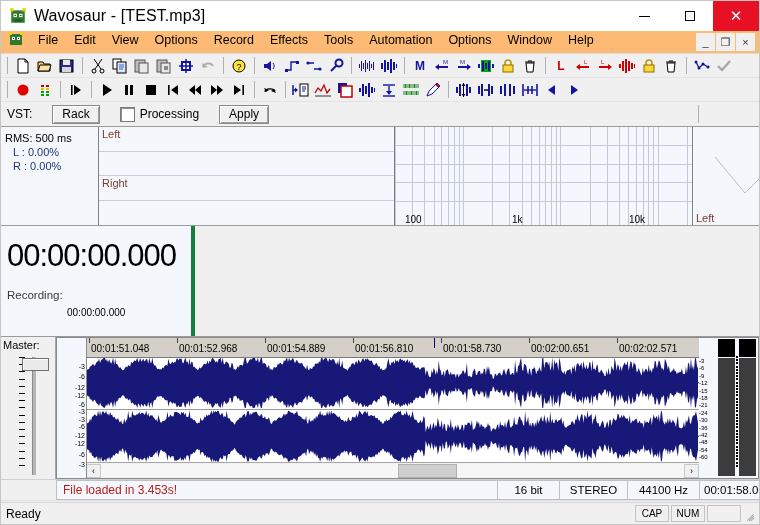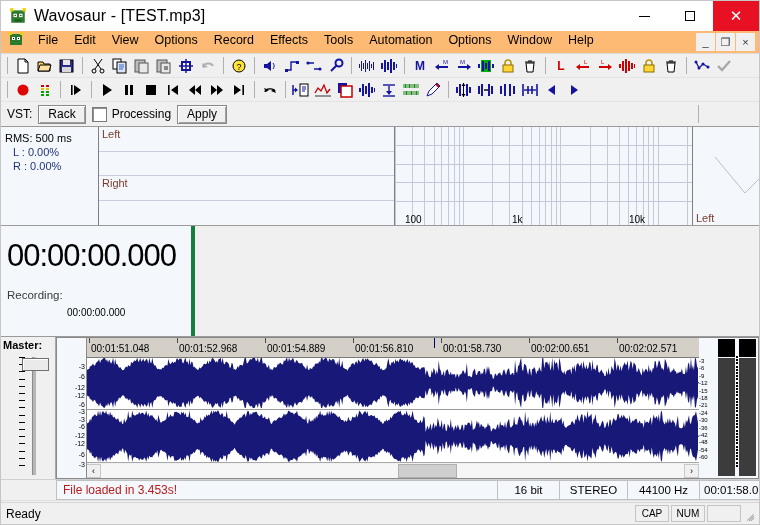--- a/index.html
+++ b/index.html
@@ -30,21 +30,21 @@
   .mdibtns{position:absolute;right:4px;top:2px;display:flex;gap:1px;}
   .mdibtn{width:17px;height:16px;background:#f0f0f0;border:1px solid #f0f0f0;display:flex;align-items:center;justify-content:center;font-size:11px;color:#333;font-family:"Liberation Sans",sans-serif;}
 
   
   .toolbar{height:23px;background:#f0f0f0;display:flex;align-items:center;border-bottom:1px solid #e3e3e3;padding-left:2px;}
   .tb-sep{width:1px;height:17px;background:#b0b0b0;margin:0 4px;flex:none;}
   .tbtn{width:22px;height:21px;display:flex;align-items:center;justify-content:center;flex:none;}
   .tbtn svg{display:block;}
 
   
-  .vstbar{height:24px;background:#f0f0f0;display:flex;align-items:center;border-bottom:1px solid #9a9a9a;padding-left:6px;gap:6px;}
+  .vstbar{height:24px;background:#f0f0f0;display:flex;align-items:center;border-bottom:1px solid #9a9a9a;padding-left:6px;gap:20px;}
   .vst-label{font-size:12px;color:#000;}
   .btn3d{background:#f0f0f0;border:1px solid #8a8a8a;box-shadow:inset 1px 1px 0 #ffffff, inset -1px -1px 0 #a0a0a0;padding:1px 9px;font-size:12px;color:#000;line-height:15px;}
   .chk-wrap{display:flex;align-items:center;gap:5px;}
   .chkbox{width:13px;height:13px;background:#fff;border:1px solid #7a7a7a;box-shadow:inset 1px 1px 0 #909090;}
   .vst-fill{flex:1;}
   .vst-end{width:60px;height:18px;border-left:1px solid #b0b0b0;}
 
   
   .analyzer-row{height:98px;display:flex;background:#f0f0f0;border-bottom:1px solid #9a9a9a;}
   .rms-panel{width:98px;background:#f4f8fc;border-right:1px solid #808080;padding:4px 0 0 3px;box-sizing:border-box;}
@@ -66,21 +66,21 @@
   .timerow{height:110px;display:flex;background:#f0f0f0;border-bottom:1px solid #9a9a9a;}
   .time-panel{width:194px;background:#f4f8fc;border-right:4px solid #15803d;position:relative;box-sizing:border-box;}
   .bigtime{position:absolute;left:6px;top:12px;font-size:31px;letter-spacing:-1px;color:#000;font-family:"Liberation Sans",sans-serif;}
   .rec-lab{position:absolute;left:6px;top:63px;font-size:11.5px;color:#3a3a3a;}
   .rec-time{position:absolute;left:66px;top:81px;font-size:10px;color:#000;}
   .timerow-rest{flex:1;background:#f0f0f0;}
 
   
   .waverow{height:142px;display:flex;background:#f0f0f0;}
   .master-panel{width:55px;background:#f0f0f0;position:relative;border-right:1px solid #a8a8a8;box-sizing:border-box;}
-  .master-lab{position:absolute;left:2px;top:2px;font-size:11px;color:#000;font-weight:bold;}
+  .master-lab{position:absolute;left:2px;top:2px;font-size:11px;color:#000;}
   .fader-track{position:absolute;left:31px;top:20px;width:3px;bottom:4px;background:#b6b6b6;border-left:1px solid #8c8c8c;}
   .fader-ticks{position:absolute;left:18px;top:20px;bottom:4px;width:8px;}
   .ftick{position:absolute;left:0;width:6px;height:1px;background:#000;}
   .fader-knob{position:absolute;left:21px;top:21px;width:25px;height:11px;background:#eaeaea;border:1px solid #6f6f6f;box-shadow:inset 1px 1px 0 #fff;}
 
   .wave-wrap{flex:1;position:relative;background:#fff;border:1px solid #8a8a8a;border-right:none;box-sizing:border-box;overflow:hidden;}
   .db-col{position:absolute;left:0;top:0;width:29px;bottom:0;background:#f4f8fc;border-right:1px solid #8a8a8a;z-index:3;}
   .db-tick{position:absolute;right:1px;font-size:7px;color:#000;line-height:7px;white-space:nowrap;}
   .ruler{position:absolute;left:29px;right:0;top:0;height:19px;background:#d4d0c8;border-bottom:1px solid #7a7a7a;z-index:2;overflow:hidden;}
   .ruler-lab{position:absolute;top:5px;font-size:10px;color:#000;white-space:nowrap;}

